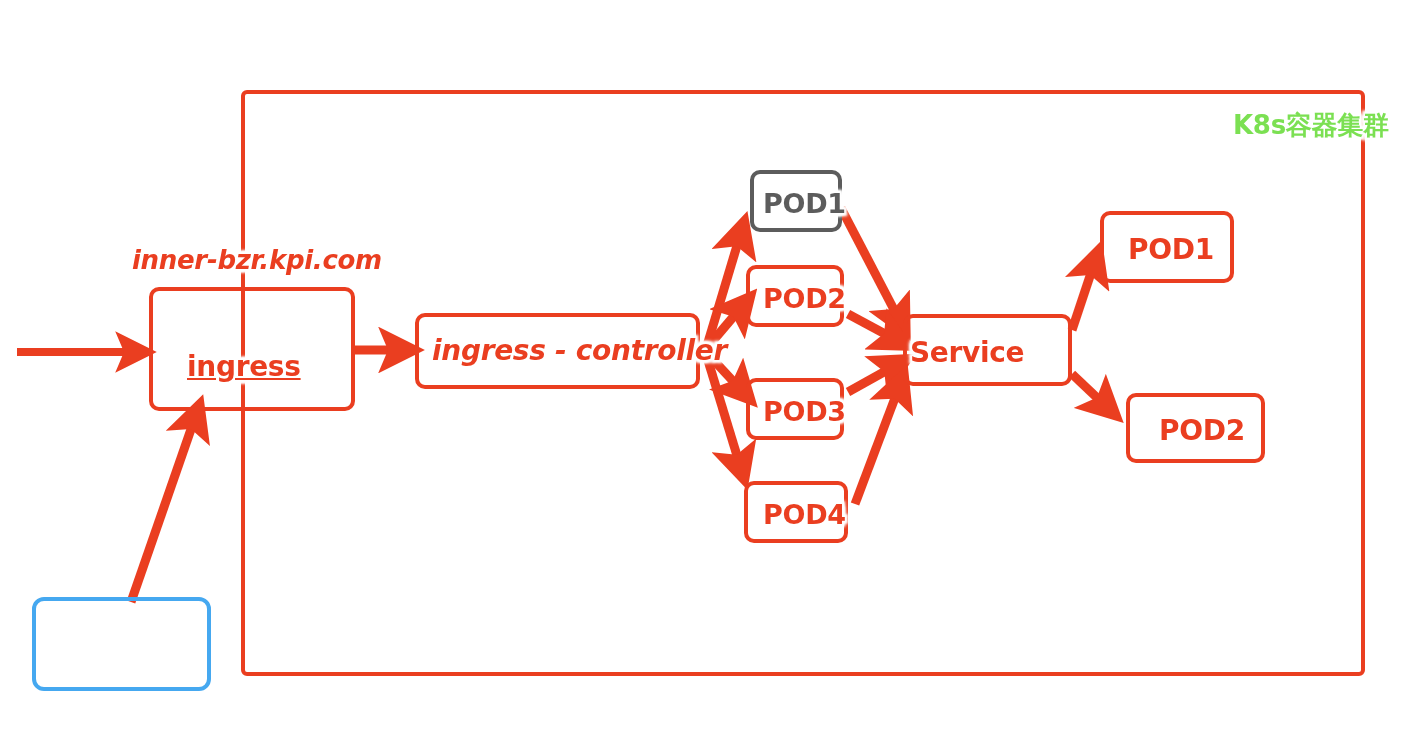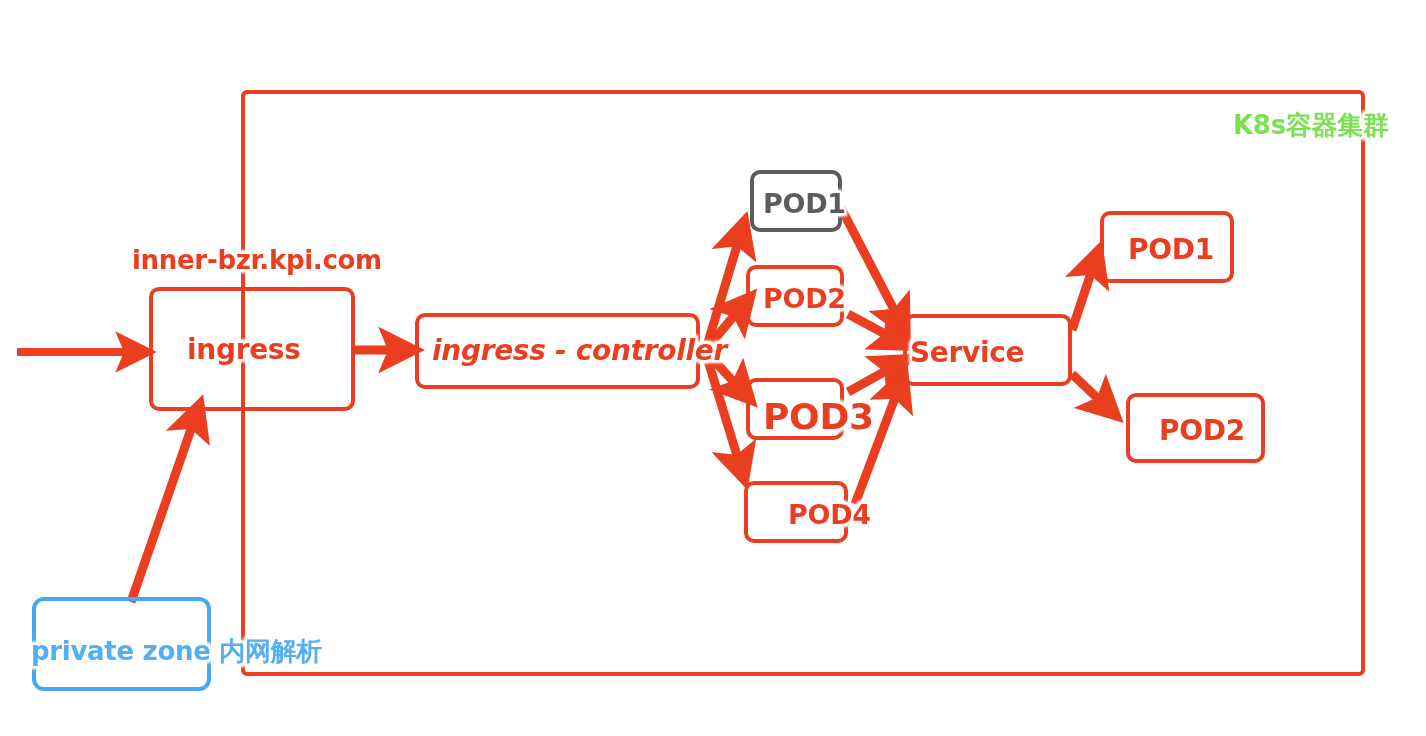--- a/index.html
+++ b/index.html
@@ -128,44 +128,43 @@
 
     <g>
       <line x1="1072" y1="330" x2="1096" y2="258" stroke="#EA3E20" stroke-width="9" marker-end="url(#ah)"></line>
     </g>
     <g>
       <line x1="1072" y1="374" x2="1110" y2="410" stroke="#EA3E20" stroke-width="9" marker-end="url(#ah)"></line>
     </g>
   </svg>
 
   <div class="box" style="left:149px; top:287px; width:206px; height:124px;"></div>
-  <span class="lbl" style="left:187px; top:333px; font-size:28px;">ingress</span>
+  <span class="lbl" style="left:187px; top:350px; font-size:28px;text-decoration:underline;">ingress</span>
 
-  <span class="lbl" style="left:132px; top:245px; font-size:26px;">inner-bzr.kpi.com</span>
+  <span class="lbl" style="left:132px; top:245px; font-size:26px;font-style:italic;">inner-bzr.kpi.com</span>
 
   <div class="box" style="left:415px; top:313px; width:285px; height:76px;"></div>
   <span class="lbl" style="left:432px; top:334px; font-size:28px;font-style:italic;">ingress - controller</span>
 
   <div class="box gray" style="left:750px; top:170px; width:92px; height:62px;"></div>
   <span class="lbl gray" style="left:763px; top:188px; font-size:27px;">POD1</span>
 
   <div class="box" style="left:746px; top:265px; width:98px; height:62px;"></div>
   <span class="lbl" style="left:763px; top:283px; font-size:27px;">POD2</span>
 
   <div class="box" style="left:746px; top:378px; width:98px; height:62px;"></div>
-  <span class="lbl" style="left:763px; top:396px; font-size:36px;">POD3</span>
+  <span class="lbl" style="left:763px; top:396px; font-size:27px;">POD3</span>
 
   <div class="box" style="left:744px; top:481px; width:104px; height:62px;"></div>
-  <span class="lbl" style="left:788px; top:499px; font-size:27px;text-align:center;">POD4</span>
+  <span class="lbl" style="left:763px; top:499px; font-size:27px;text-align:center;">POD4</span>
 
   <div class="box" style="left:903px; top:314px; width:169px; height:72px;"></div>
   <span class="lbl" style="left:910px; top:336px; font-size:28px;text-align:right;">Service</span>
 
   <div class="box" style="left:1100px; top:211px; width:134px; height:72px;"></div>
   <span class="lbl" style="left:1128px; top:233px; font-size:28px;">POD1</span>
 
   <div class="box" style="left:1126px; top:393px; width:139px; height:70px;"></div>
   <span class="lbl" style="left:1159px; top:414px; font-size:28px;">POD2</span>
 
   <div class="box blue" style="left:32px; top:597px; width:179px; height:94px;"></div>
-  <span class="lbl blue" style="left:31px; top:634px; font-size:26px;">private zone 内网解析</span>
 
 </div>
 
 </body></html>

